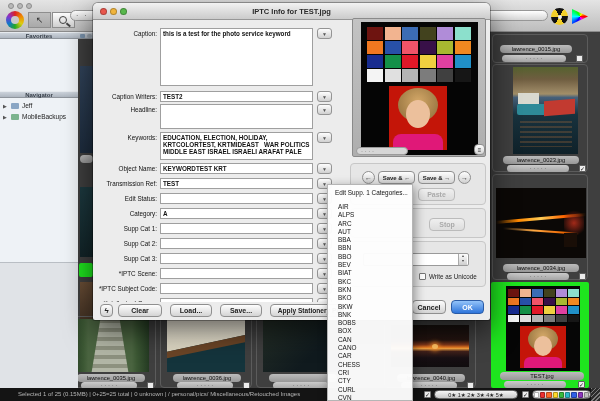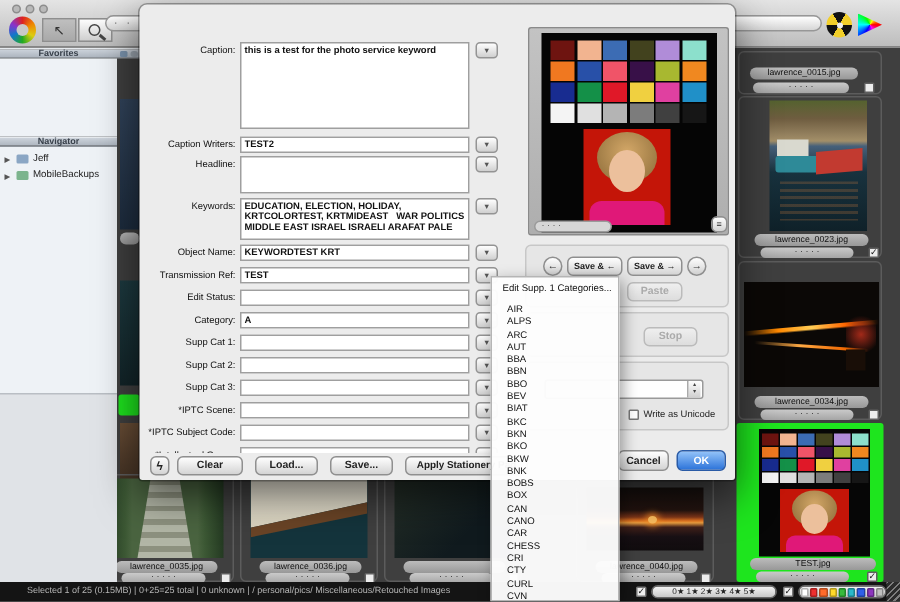--- a/index.html
+++ b/index.html
@@ -258,20 +258,26 @@
         <div class="fchip" style="background: rgb(55, 187, 60);"></div>
         <div class="fchip" style="background: rgb(42, 185, 201);"></div>
         <div class="fchip" style="background: rgb(47, 95, 232);"></div>
         <div class="fchip" style="background: rgb(140, 54, 189);"></div>
         <div class="fchip" style="background: rgb(191, 191, 191);"></div>
       </div>
     <div class="grip abs" style="left:591px;top:0"></div>
   </div>
 
   <div id="dialog" class="abs">
+    <div id="dlgtitle" class="abs">
+      <div class="dlt abs" style="left:7px;top:5px;background:#e8564c"></div>
+      <div class="dlt abs" style="left:17px;top:5px;background:#f0b43c"></div>
+      <div class="dlt abs" style="left:27px;top:5px;background:#58b84c"></div>
+      <div class="dlgtxt abs" style="left:0;top:0;width:397px">IPTC Info for TEST.jpg</div>
+    </div>
 
     <div class="abs" style="left:3px;top:25px;width:240px;height:58px">
       <div class="flbl">Caption:</div>
       <textarea class="fta" style="height: 58px;">this is a test for the photo service keyword</textarea>
       <div class="fdd">▼</div>
     </div>
     <div class="abs" style="left:3px;top:88px;width:240px;height:11px">
       <div class="flbl">Caption Writers:</div>
       <input class="fin" value="TEST2" style="">
       <div class="fdd">▼</div>

